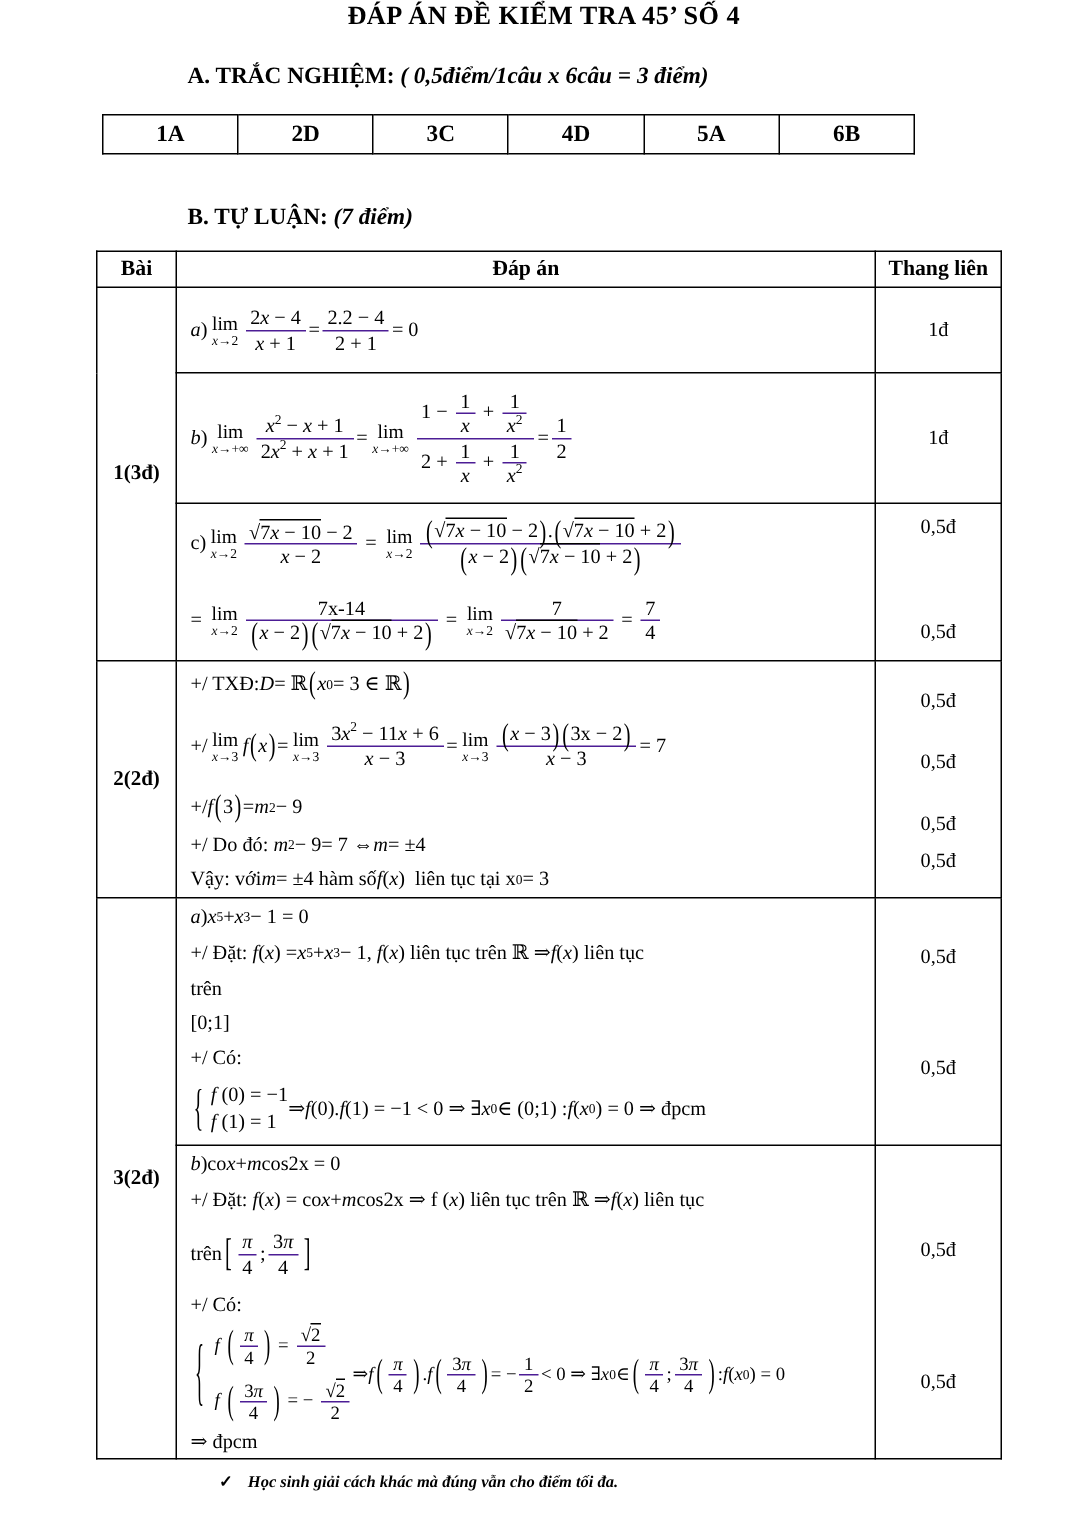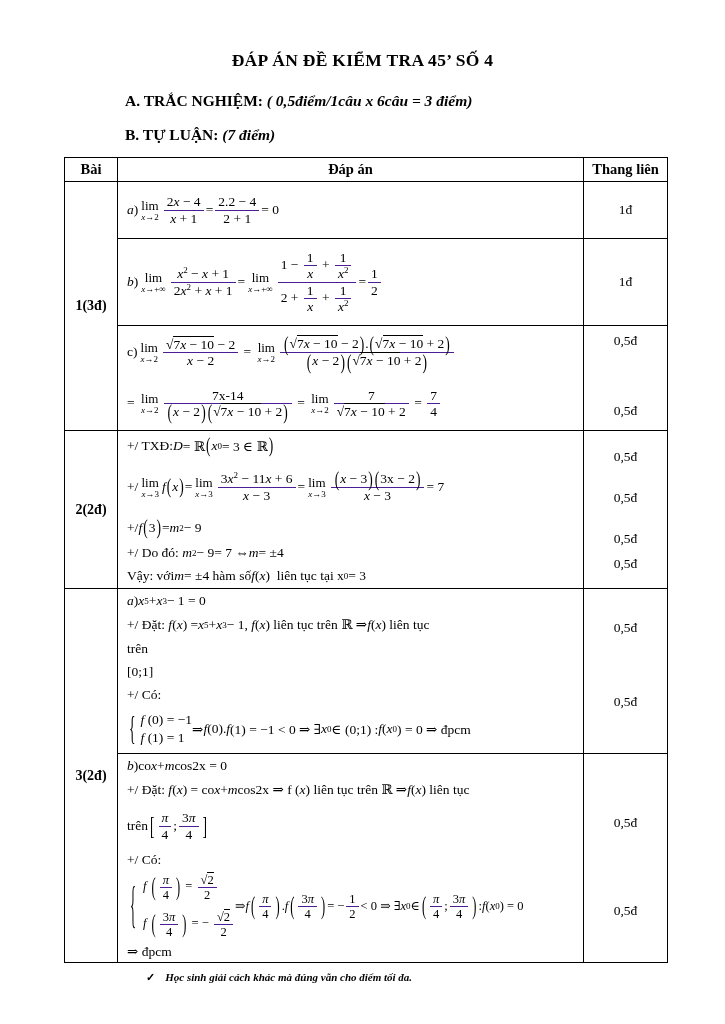--- a/index.html
+++ b/index.html
@@ -3,27 +3,27 @@
 <meta charset="utf-8">
 <style>
   * { margin:0; padding:0; box-sizing:border-box; }
   html,body { background:#fff; }
   .page {
     position:relative; width:725px; height:1024px; background:#ffffff;
     font-family:"Liberation Serif","DejaVu Serif",serif; color:#000;
     overflow:hidden;
   }
   
-  .title { text-align:center; padding-top:50px; font-size:17.5px; font-weight:bold; letter-spacing:.3px; }
+  .title { text-align:center; font-size:17.5px; font-weight:bold; letter-spacing:.3px; }
   .sec-a { margin:21px 0 0 125px; font-size:15.5px; font-weight:bold; }
   .sec-a .note, .sec-b .note { font-style:italic; font-weight:bold; }
   
   .mc { border-collapse:collapse; margin:16px 0 0 68px; width:542px; table-layout:fixed; }
   .mc td { border:1.6px solid #000; height:26px; text-align:center; font-weight:bold; font-size:15.5px; }
-  .sec-b { margin:16px 0 0 125px; font-size:15.5px; font-weight:bold; }
+  .sec-b { margin:33px 0 0 125px; font-size:15.5px; font-weight:bold; }
   
   .main { border-collapse:collapse; margin:13px 0 0 64px; width:603px; font-size:13.5px; table-layout:fixed; }
   .main th, .main td { border:1.2px solid #000; vertical-align:middle; }
   .main th { height:24px; font-size:14.5px; font-weight:bold; text-align:center; }
   .bai { text-align:center; font-weight:bold; font-size:14px; }
   .ans { padding:1px 4px 1px 9px; }
   .score { text-align:center; font-size:13.5px; padding:0; }
   .ln  { display:flex; align-items:center; }
   .h56 { height:54px; } .h82 { height:84px; }
   .col { display:flex; flex-direction:column; }
@@ -64,20 +64,32 @@
 <body>
 
 <div class="page">
 
   <div class="title">ĐÁP ÁN ĐỀ KIỂM TRA 45’ SỐ 4</div>
 
   <div class="sec-a">
     <span>A. TRẮC NGHIỆM:</span><span class="note"> ( 0,5điểm/1câu x 6câu = 3 điểm)</span>
   </div>
 
+  <table class="mc">
+    <tbody>
+        <tr>
+      <td>1A</td>
+      <td>2D</td>
+      <td>3C</td>
+      <td>4D</td>
+      <td>5A</td>
+      <td>6B</td>
+    </tr>
+  </tbody>
+    </table>
 
   <div class="sec-b">
     <span>B. TỰ LUẬN:</span><span class="note"> (7 điểm)</span>
   </div>
 
   <table class="main">
     <colgroup>
         <col style="width:53px">
         <col style="width:466px">
         <col style="width:84px">

